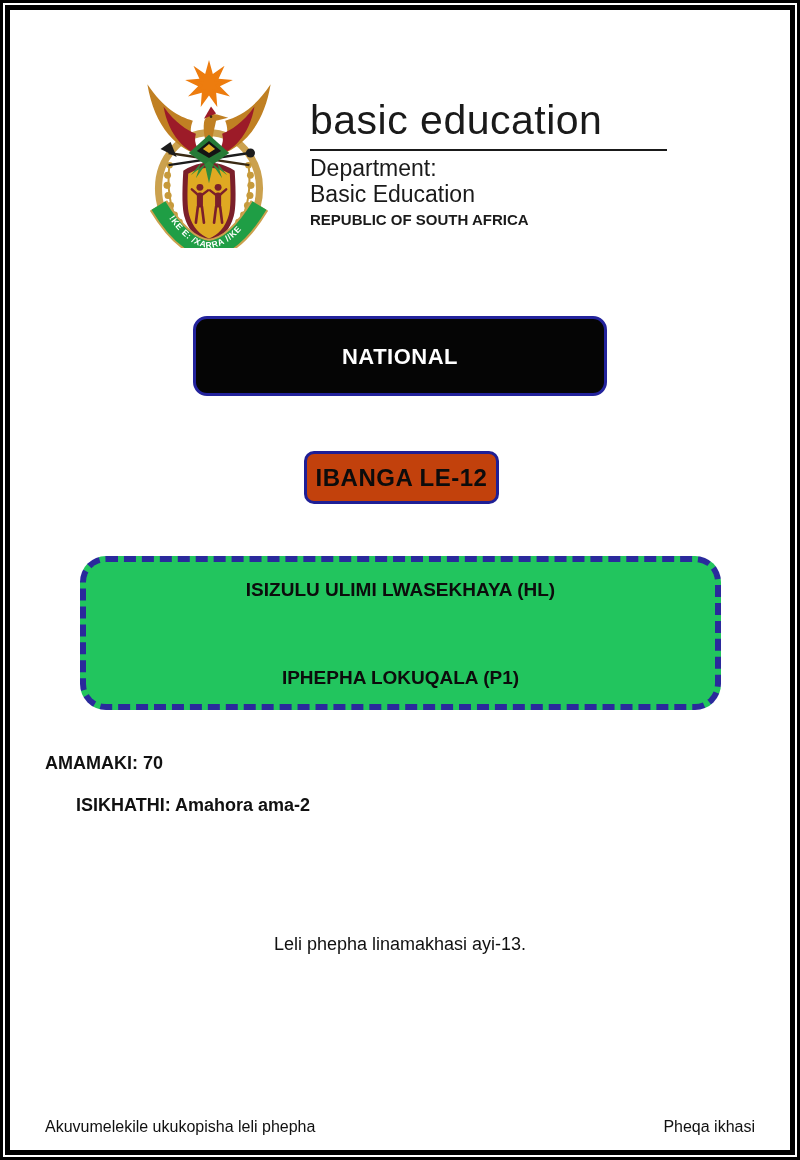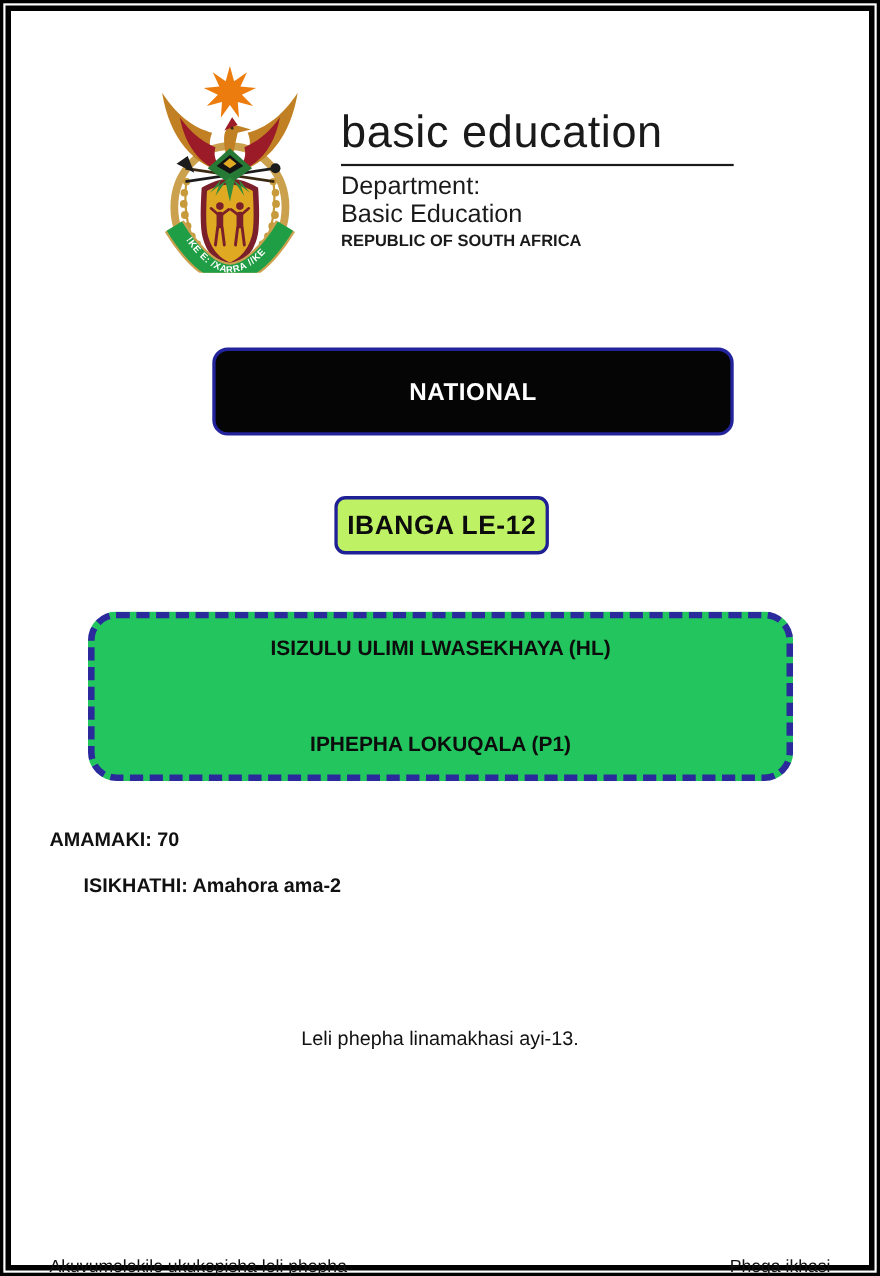--- a/index.html
+++ b/index.html
@@ -28,31 +28,31 @@
     border-top:2px solid #1a1a1a;
   }
   .dept-block {
     position:absolute; left:310px; top:156px; font-size:23px; line-height:25.5px;
     color:#1a1a1a; white-space:nowrap;
   }
   .dept-block .country { font-weight:bold; font-size:15px; }
 
   
   .nsc-box {
-    position:absolute; left:193px; top:316px; width:474px; height:80px;
+    position:absolute; left:193px; top:316px; width:414px; height:80px;
     box-sizing:border-box; background:#050505; border:3px solid #23239c;
     border-radius:14px; display:flex; flex-direction:column; justify-content:center;
     align-items:center; color:#fff; font-weight:bold; font-size:22px;
     line-height:29px; letter-spacing:0.5px; text-align:center;
   }
 
   
   .grade-box {
     position:absolute; left:304px; top:451px; width:195px; height:53px;
-    box-sizing:border-box; background:#bef264; border:3px solid #1f1f96;
+    box-sizing:border-box; background:#c2410c; border:3px solid #1f1f96;
     border-radius:10px; display:flex; justify-content:center; align-items:center;
     font-weight:bold; font-size:24px; color:#0c0c0c; letter-spacing:0.5px;
   }
 
   
   .subject-box {
     position:absolute; left:80px; top:556px; width:641px; height:154px;
     box-sizing:border-box; background:#22c55e; border:6px dashed #2a2a9c;
     border-radius:26px; display:flex; flex-direction:column;
     justify-content:space-between; padding:17px 0 15px 0; text-align:center;
@@ -65,21 +65,21 @@
 
   
   .note-line {
     position:absolute; left:0; top:934px; width:100%; text-align:center;
     font-weight:normal; font-size:18px;
   }
 
   
   .footer-row {
     position:absolute; left:45px; right:45px; top:1118px;
-    display:flex; justify-content:space-between; font-size:16px; color:#111;margin-top:25px;
+    display:flex; justify-content:space-between; font-size:16px; color:#111;
   }
 </style>
 </head>
 <body>
 
 <div class="page">
 
   <div class="frame-outer">
     <div class="frame-inner"></div>
   </div>

